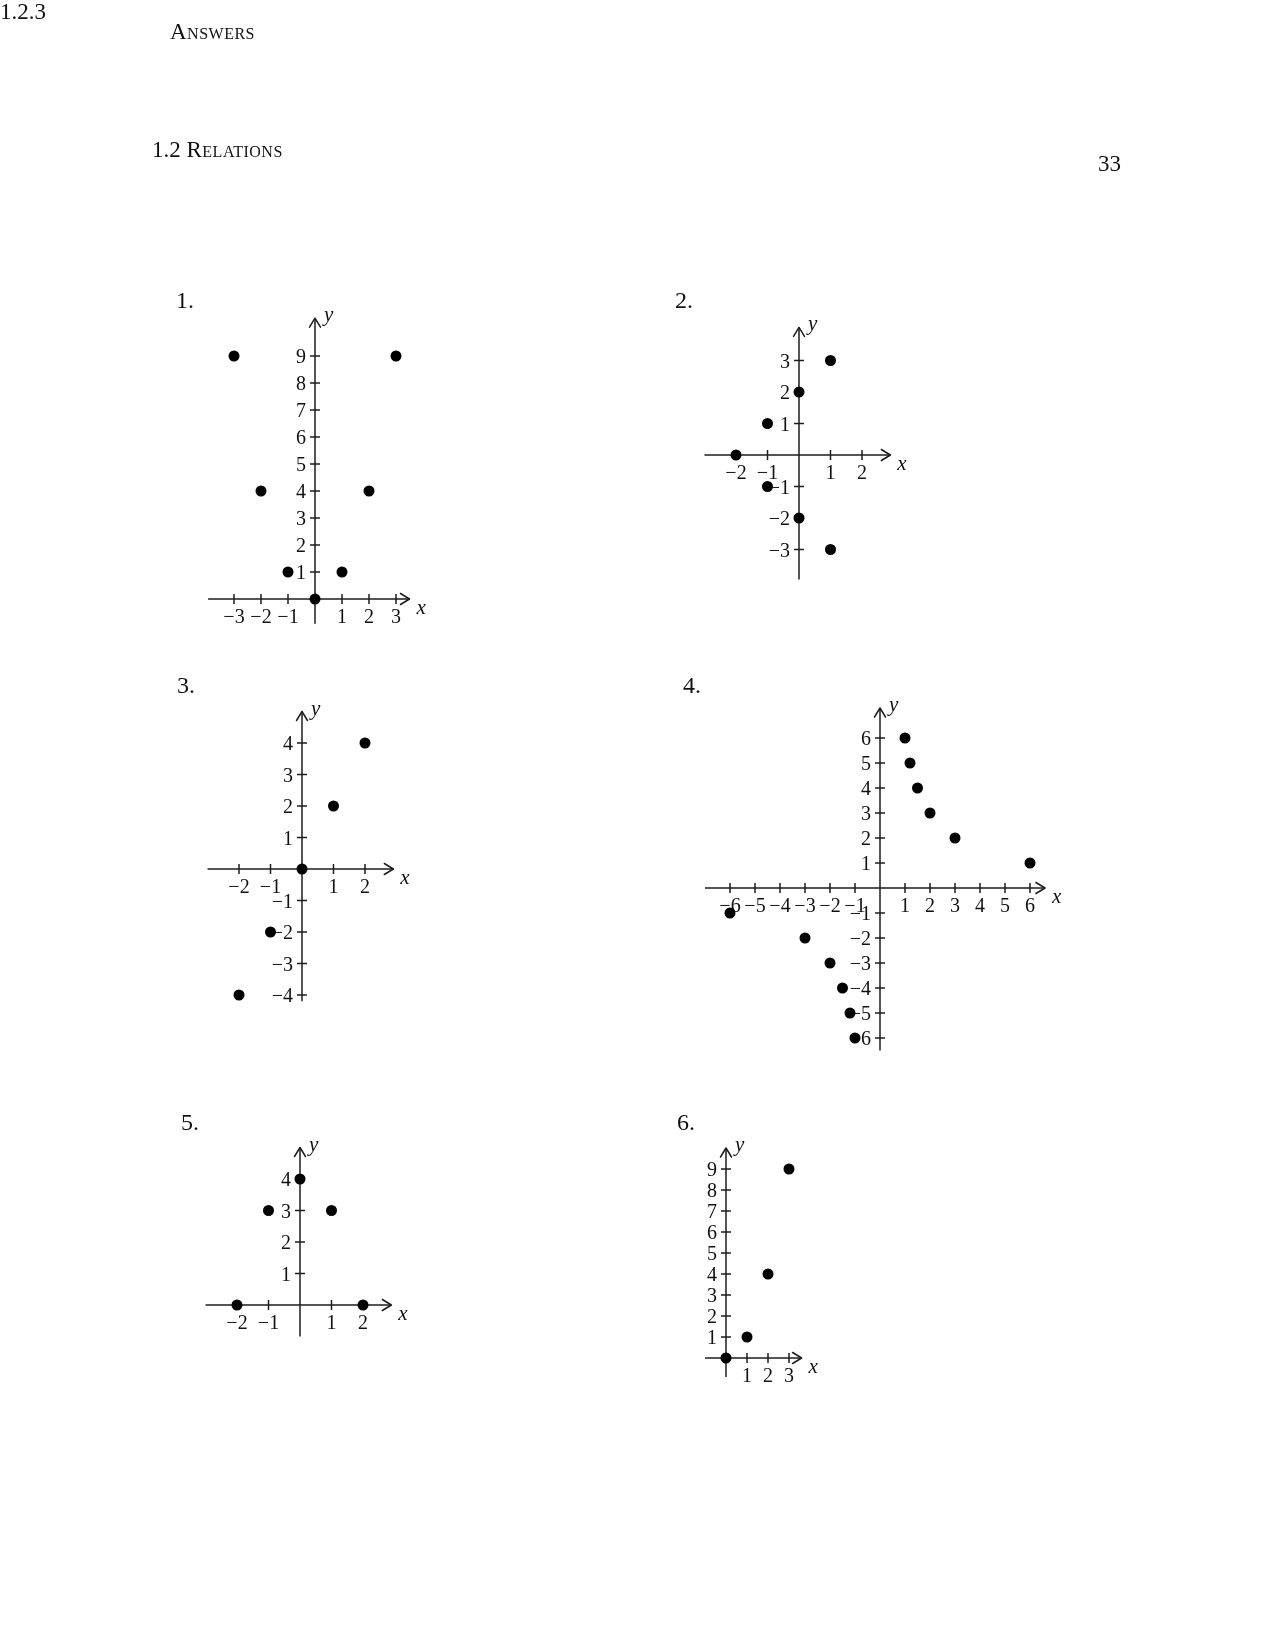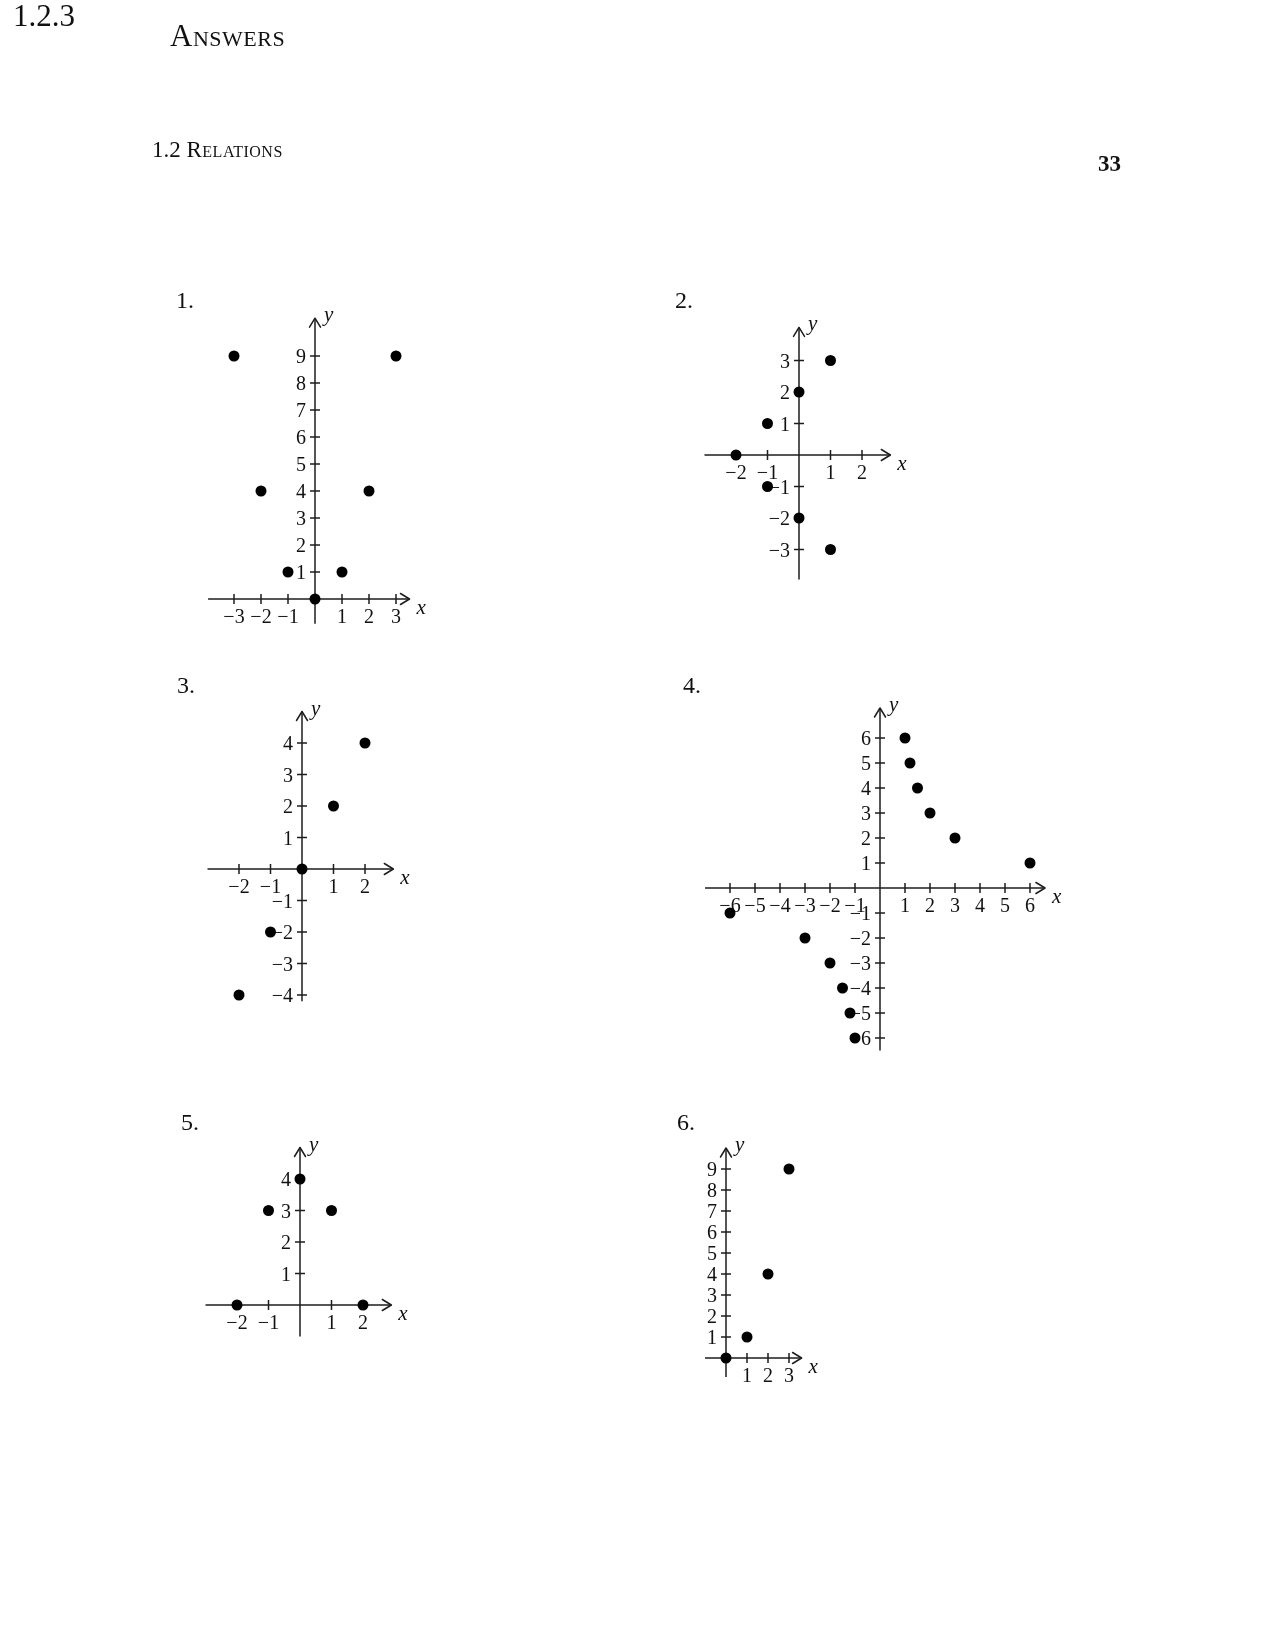--- a/index.html
+++ b/index.html
@@ -13,22 +13,22 @@
     margin:0 auto;
   }
   .hdr{
     position:absolute;
     font-size:23px;
     line-height:1;
     white-space:nowrap;
   }
   .sc{font-variant:small-caps;letter-spacing:0.5px;}
   #header-left{left:152px;top:138px;}
-  #page-number{left:1098px;top:152px;font-weight:bold;}
-  #section-heading{left:152px;top:213px;font-size:31px;line-height:1;white-space:nowrap;padding-left:13px;}
+  #page-number{left:1098px;top:152px;}
+  #section-heading{left:152px;top:213px;font-size:23px;line-height:1;white-space:nowrap;}
   #section-heading .sec-title{position:absolute;left:170px;top:0;margin-top:20px;}
   .item-label{
     position:absolute;
     font-size:24px;
     line-height:1;
   }
   svg.plot{position:absolute;overflow:visible;}
   svg.plot text{
     font-family:"Liberation Serif", serif;
     fill:#111;

